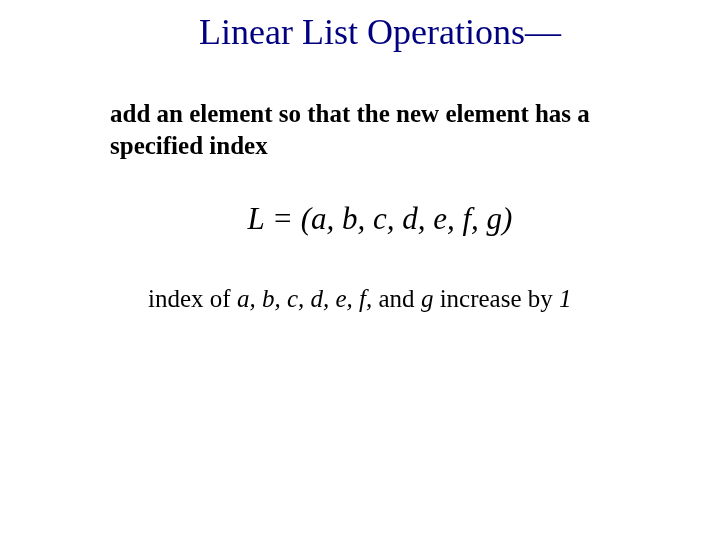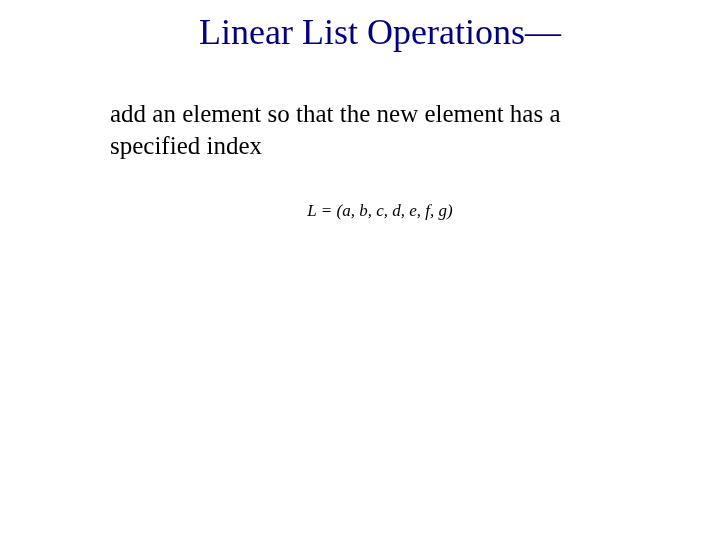--- a/index.html
+++ b/index.html
@@ -22,23 +22,24 @@
     font-size: 36px;
     line-height: 1.15;
     text-align: center;
     margin: 0 0 45px 0;
     font-weight: normal;
   }
   .body-text {
     font-size: 25px;
     line-height: 1.25;
     margin: 0 0 40px 0;
+    font-weight: bold;
   }
   .list-def {
-    font-size: 17px;
+    font-size: 31px;
     font-style: italic;
     text-align: center;
     margin: 0 0 45px 0;
   }
   .example {
     font-size: 25px;
     line-height: 1.35;
     margin: 0;
   }
   .example .line1 {
@@ -56,15 +57,18 @@
 
   <h1 class="title">
     <span>Linear List Operations—</span><br>
   </h1>
 
   <p class="body-text">add an element so that the new element has a specified index</p>
 
   <p class="list-def">L = (a, b, c, d, e, f, g)</p>
 
   <div class="example">
+    <div class="line2">
+      <span>index of </span><span class="ital">a, b, c, d, e, f, </span><span>and </span><span class="ital">g</span><span> increase by </span><span class="ital">1</span>
+    </div>
   </div>
 
 </div>
 
 </body></html>

